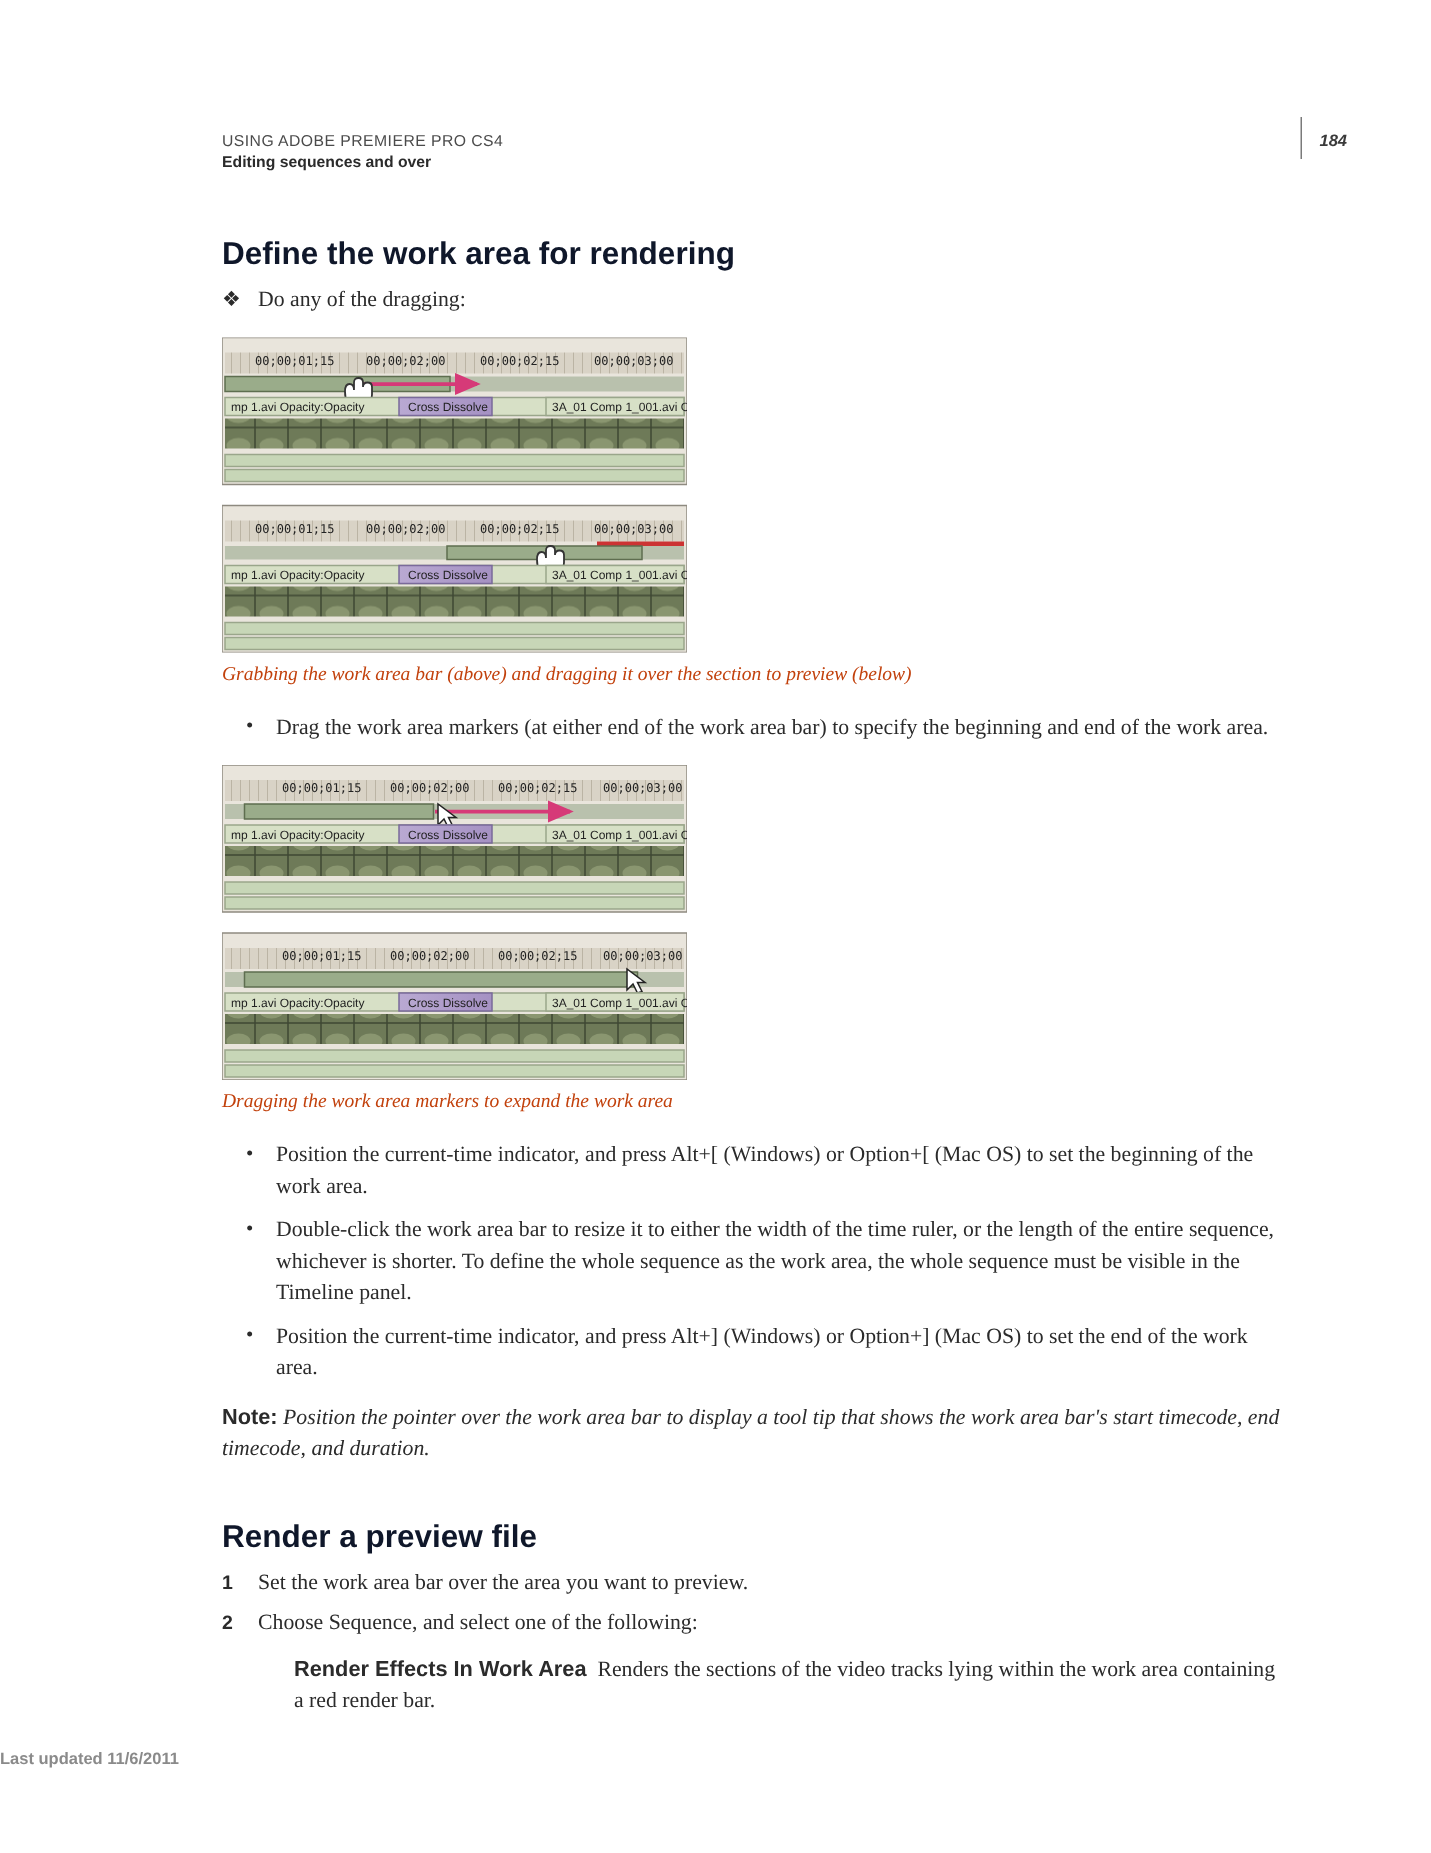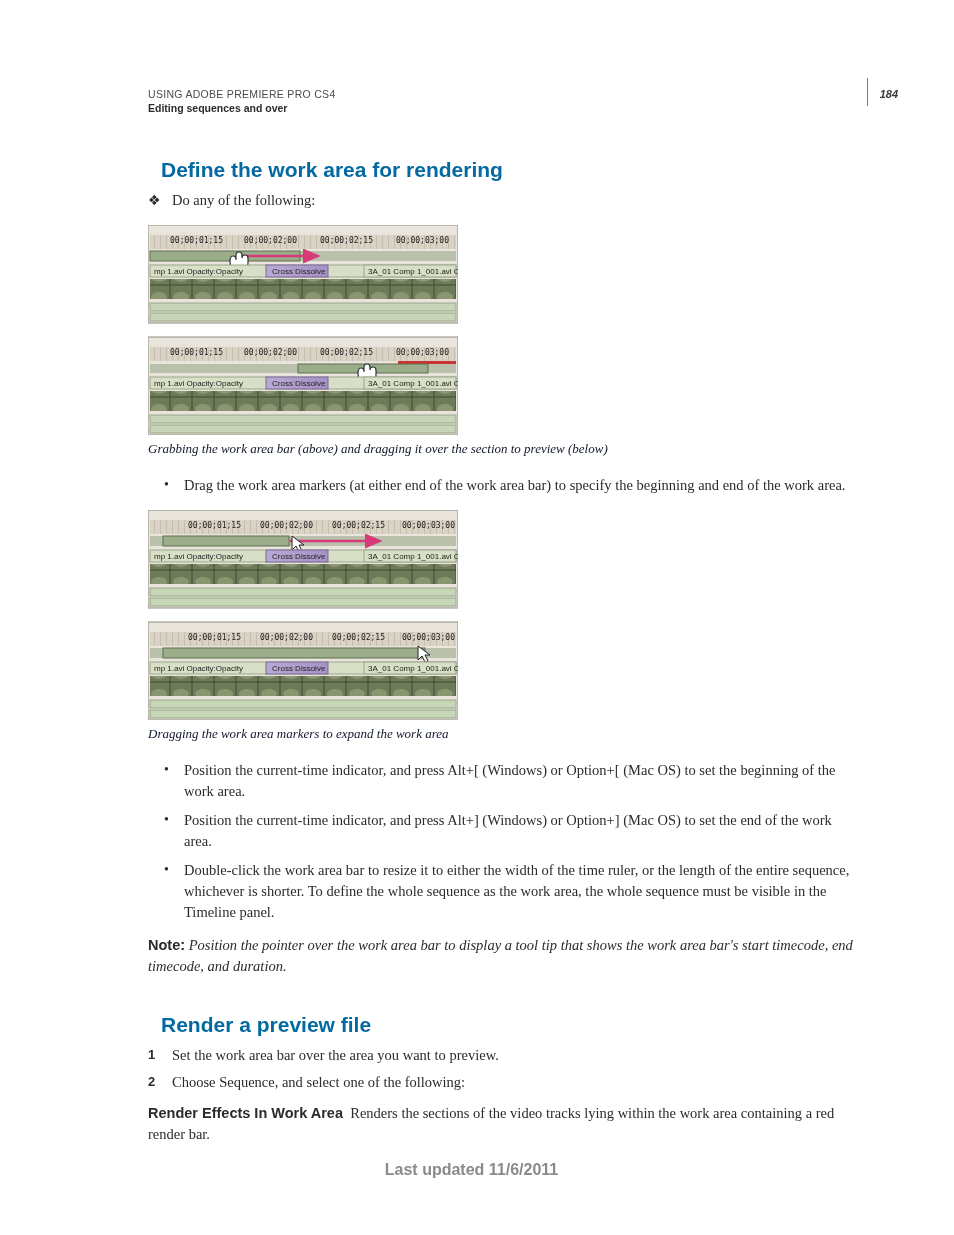--- a/index.html
+++ b/index.html
@@ -48,22 +48,22 @@
     top: 78px;
     right: 86px;
     width: 1px;
     height: 28px;
     background: #7a7a7a;
   }
   h2.section {
     font-family: "Myriad Pro", "Helvetica Neue", Arial, sans-serif;
     font-size: 21px;
     font-weight: 700;
-    color: #0369a1;
-    margin: 36px 0 8px 13px;
+    color: #0f172a;
+    margin: 36px 0 8px 0;
   }
   .body-text, p {
     font-size: 14.5px;
     line-height: 1.45;
     margin: 0;
   }
   .lead-bullet {
     display: flex;
     gap: 10px;
     margin-bottom: 8px;
@@ -120,51 +120,51 @@
     font-size: 14.5px;
     line-height: 1.45;
   }
   .figure {
     margin: 14px 0 6px 0;
   }
   .figure svg { display: block; }
   .caption {
     font-style: italic;
     font-size: 13px;
-    color: #0f172a;
+    color: #c2410c;
     margin: 4px 0 18px 0;
   }
   .note {
     font-size: 14.5px;
     line-height: 1.45;
     margin: 12px 0 20px 0;
   }
   .note .label {
     font-family: "Myriad Pro", "Helvetica Neue", Arial, sans-serif;
     font-weight: 700;
     font-style: normal;
   }
   .note .body { font-style: italic; }
   .def-para {
     font-size: 14.5px;
     line-height: 1.45;
     margin-top: 10px;
+    margin-left: 48px;
   }
   .def-para .term {
     font-family: "Myriad Pro", "Helvetica Neue", Arial, sans-serif;
     font-weight: 700;
   }
   .footer {
     position: absolute;
     bottom: 56px;
     left: 0; right: 11px;
-    text-align: center;
-    font-family: "Myriad Pro", "Helvetica Neue", Arial, sans-serif;
-    font-weight: 700;
-    font-size: 16px;
+    font-family: "Myriad Pro", "Helvetica Neue", Arial, sans-serif;
+    font-weight: 700;
+    font-size: 11px;
     color: #8a8a8a;
   }
 
   
   .tl-tc { font: 8px "Lucida Console", Monaco, monospace; fill: #222; }
   .tl-clip { font: 8px "Verdana", Arial, sans-serif; fill: #222; }
 </style>
 </head>
 <body>
 
@@ -174,21 +174,21 @@
 
   <div class="header-block">
     <div class="header-line1">USING ADOBE PREMIERE PRO CS4</div>
     <div class="header-line2">Editing sequences and over</div>
   </div>
 
   <h2 class="section">Define the work area for rendering</h2>
 
   <div class="lead-bullet">
     <span class="sym">❖</span>
-    <span class="body-text">Do any of the following:</span>
+    <span class="body-text">Do any of the dragging:</span>
   </div>
 
 
   <div class="figure">
     <svg width="310" height="210" viewBox="0 0 310 210">
       <defs>
         <pattern id="ticks" width="6" height="6" patternUnits="userSpaceOnUse">
           <rect width="6" height="6" fill="#d9d3c6"></rect>
           <line x1="0" y1="0" x2="0" y2="6" stroke="#b1aa99" stroke-width="1"></line>
         </pattern>
@@ -326,24 +326,24 @@
       </g>
     </svg>
   </div>
   <div class="caption">Dragging the work area markers to expand the work area</div>
 
   <ul class="bullets">
     <li>
         <span>Position the current-time indicator, and press Alt+[ (Windows) or Option+[ (Mac OS) to set the beginning of the work area.</span>
       </li>
     <li>
+        <span>Double-click the work area bar to resize it to either the width of the time ruler, or the length of the entire sequence, whichever is shorter. To define the whole sequence as the work area, the whole sequence must be visible in the Timeline panel.</span>
+      </li>
+    <li>
         <span>Position the current-time indicator, and press Alt+] (Windows) or Option+] (Mac OS) to set the end of the work area.</span>
-      </li>
-    <li>
-        <span>Double-click the work area bar to resize it to either the width of the time ruler, or the length of the entire sequence, whichever is shorter. To define the whole sequence as the work area, the whole sequence must be visible in the Timeline panel.</span>
       </li>
   </ul>
 
   <p class="note">
     <span class="label">Note:</span>
     <span class="body">Position the pointer over the work area bar to display a tool tip that shows the work area bar's start timecode, end timecode, and duration.</span>
   </p>
 
   <h2 class="section">Render a preview file</h2>
 

